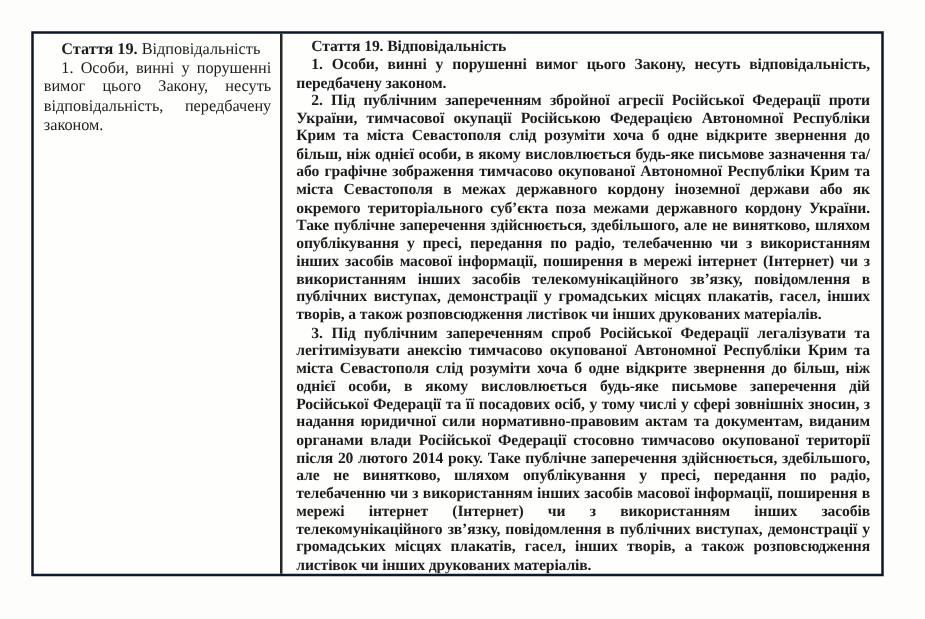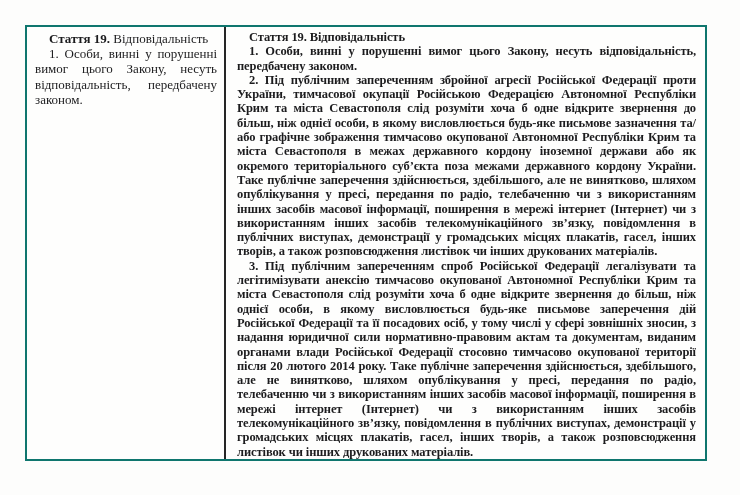--- a/index.html
+++ b/index.html
@@ -20,21 +20,21 @@
     inset: 0;
     background: #fdfdfc;
   }
   .comparison-table {
     position: absolute;
     left: 25px;
     top: 25px;
     width: 682px;
     height: 436px;
     box-sizing: border-box;
-    border: 2px solid #0f766e;
+    border: 2px solid #0f172a;
     display: flex;
     background: #fefefd;
   }
   .cell {
     box-sizing: border-box;
     overflow: hidden;
   }
   .cell-left {
     width: 199px;
     border-right: 2px solid #262626;

